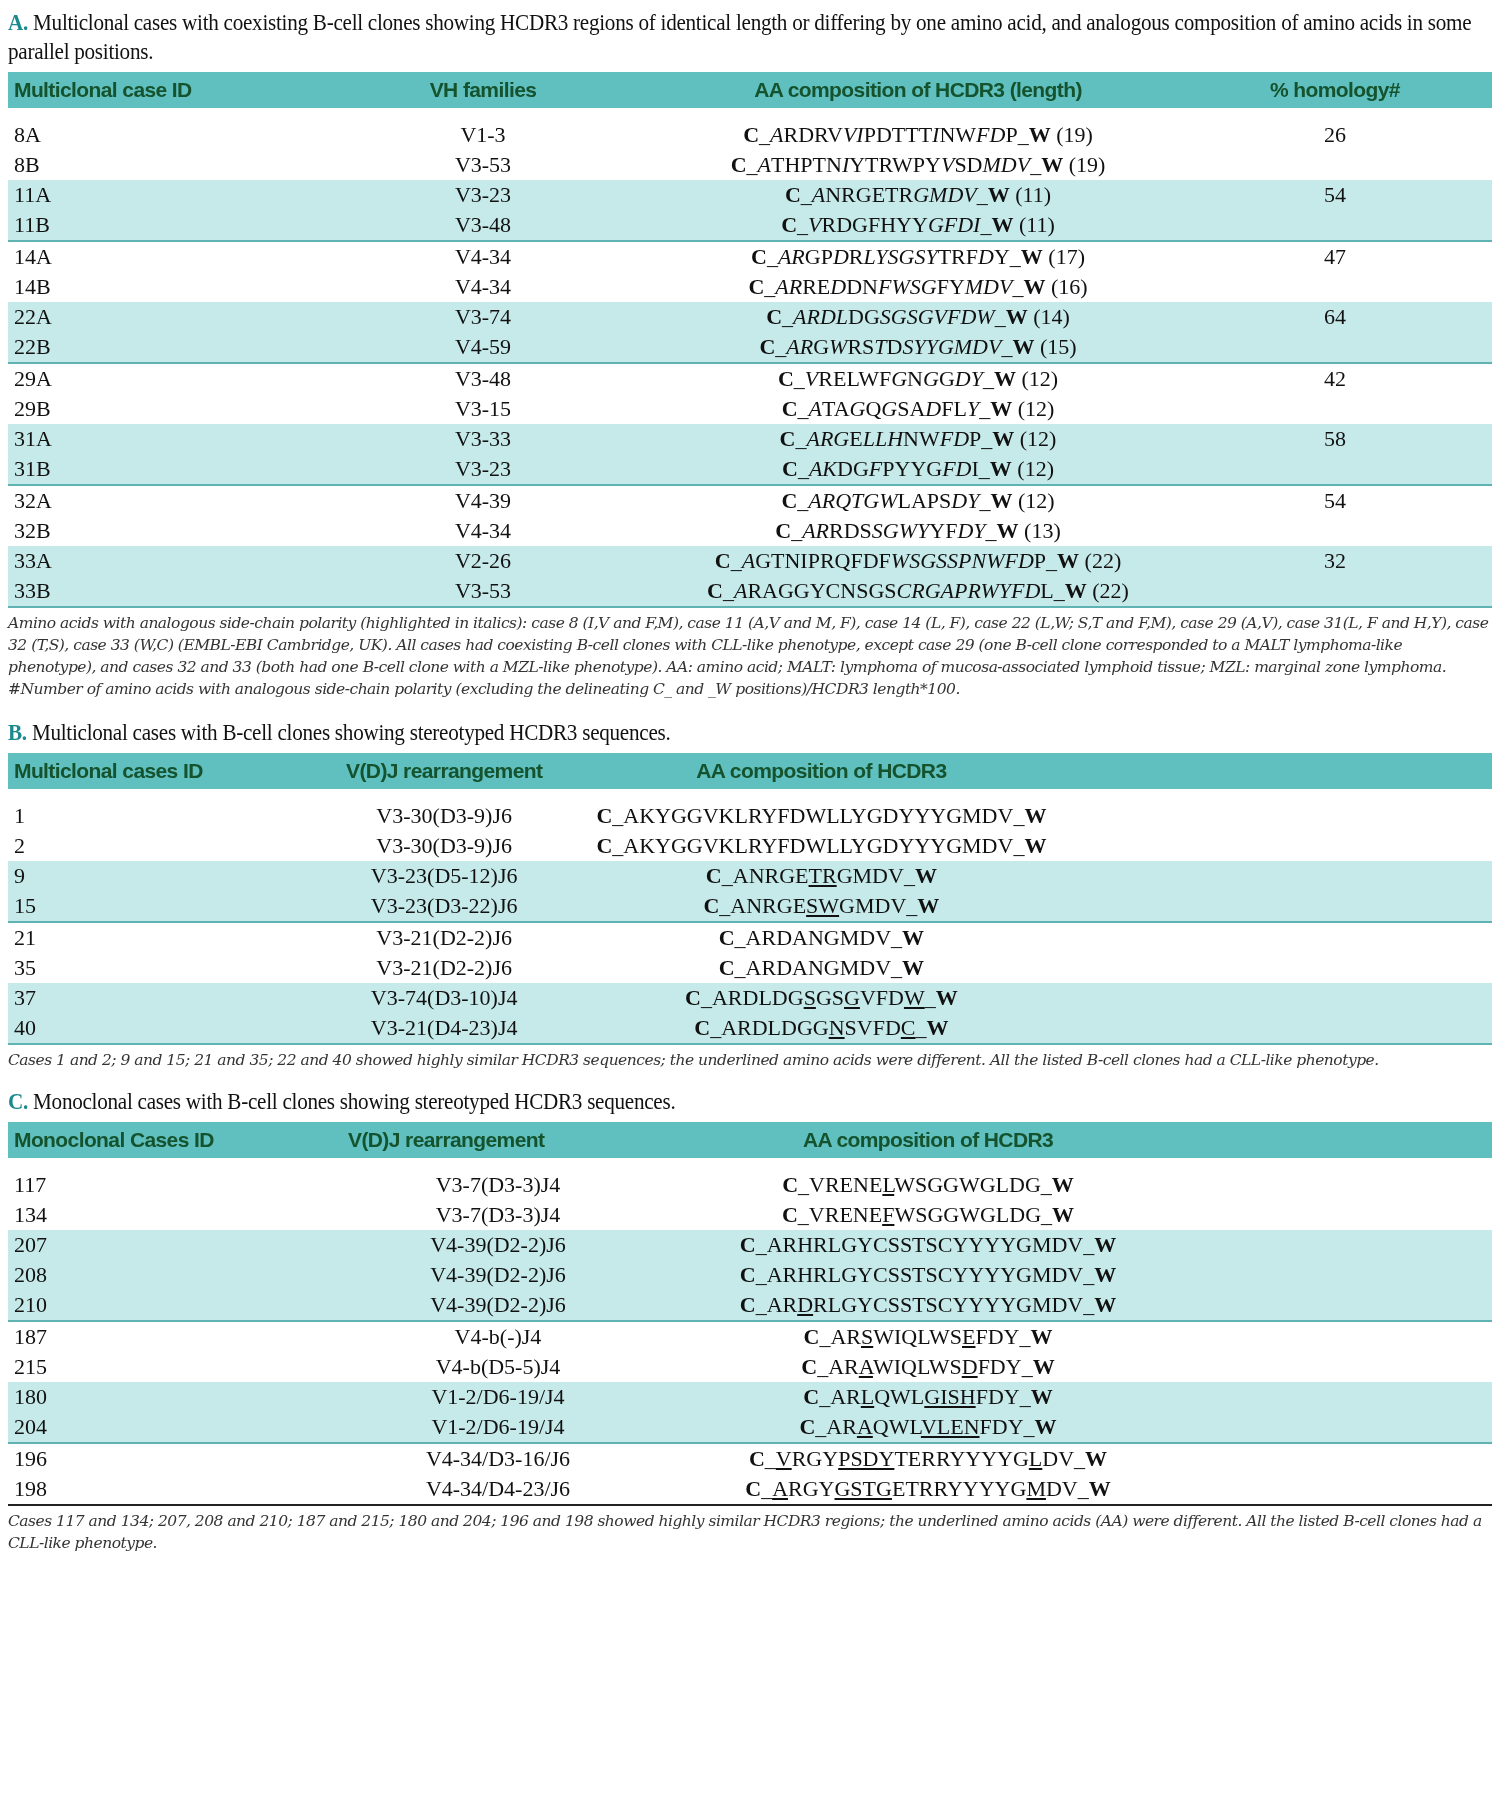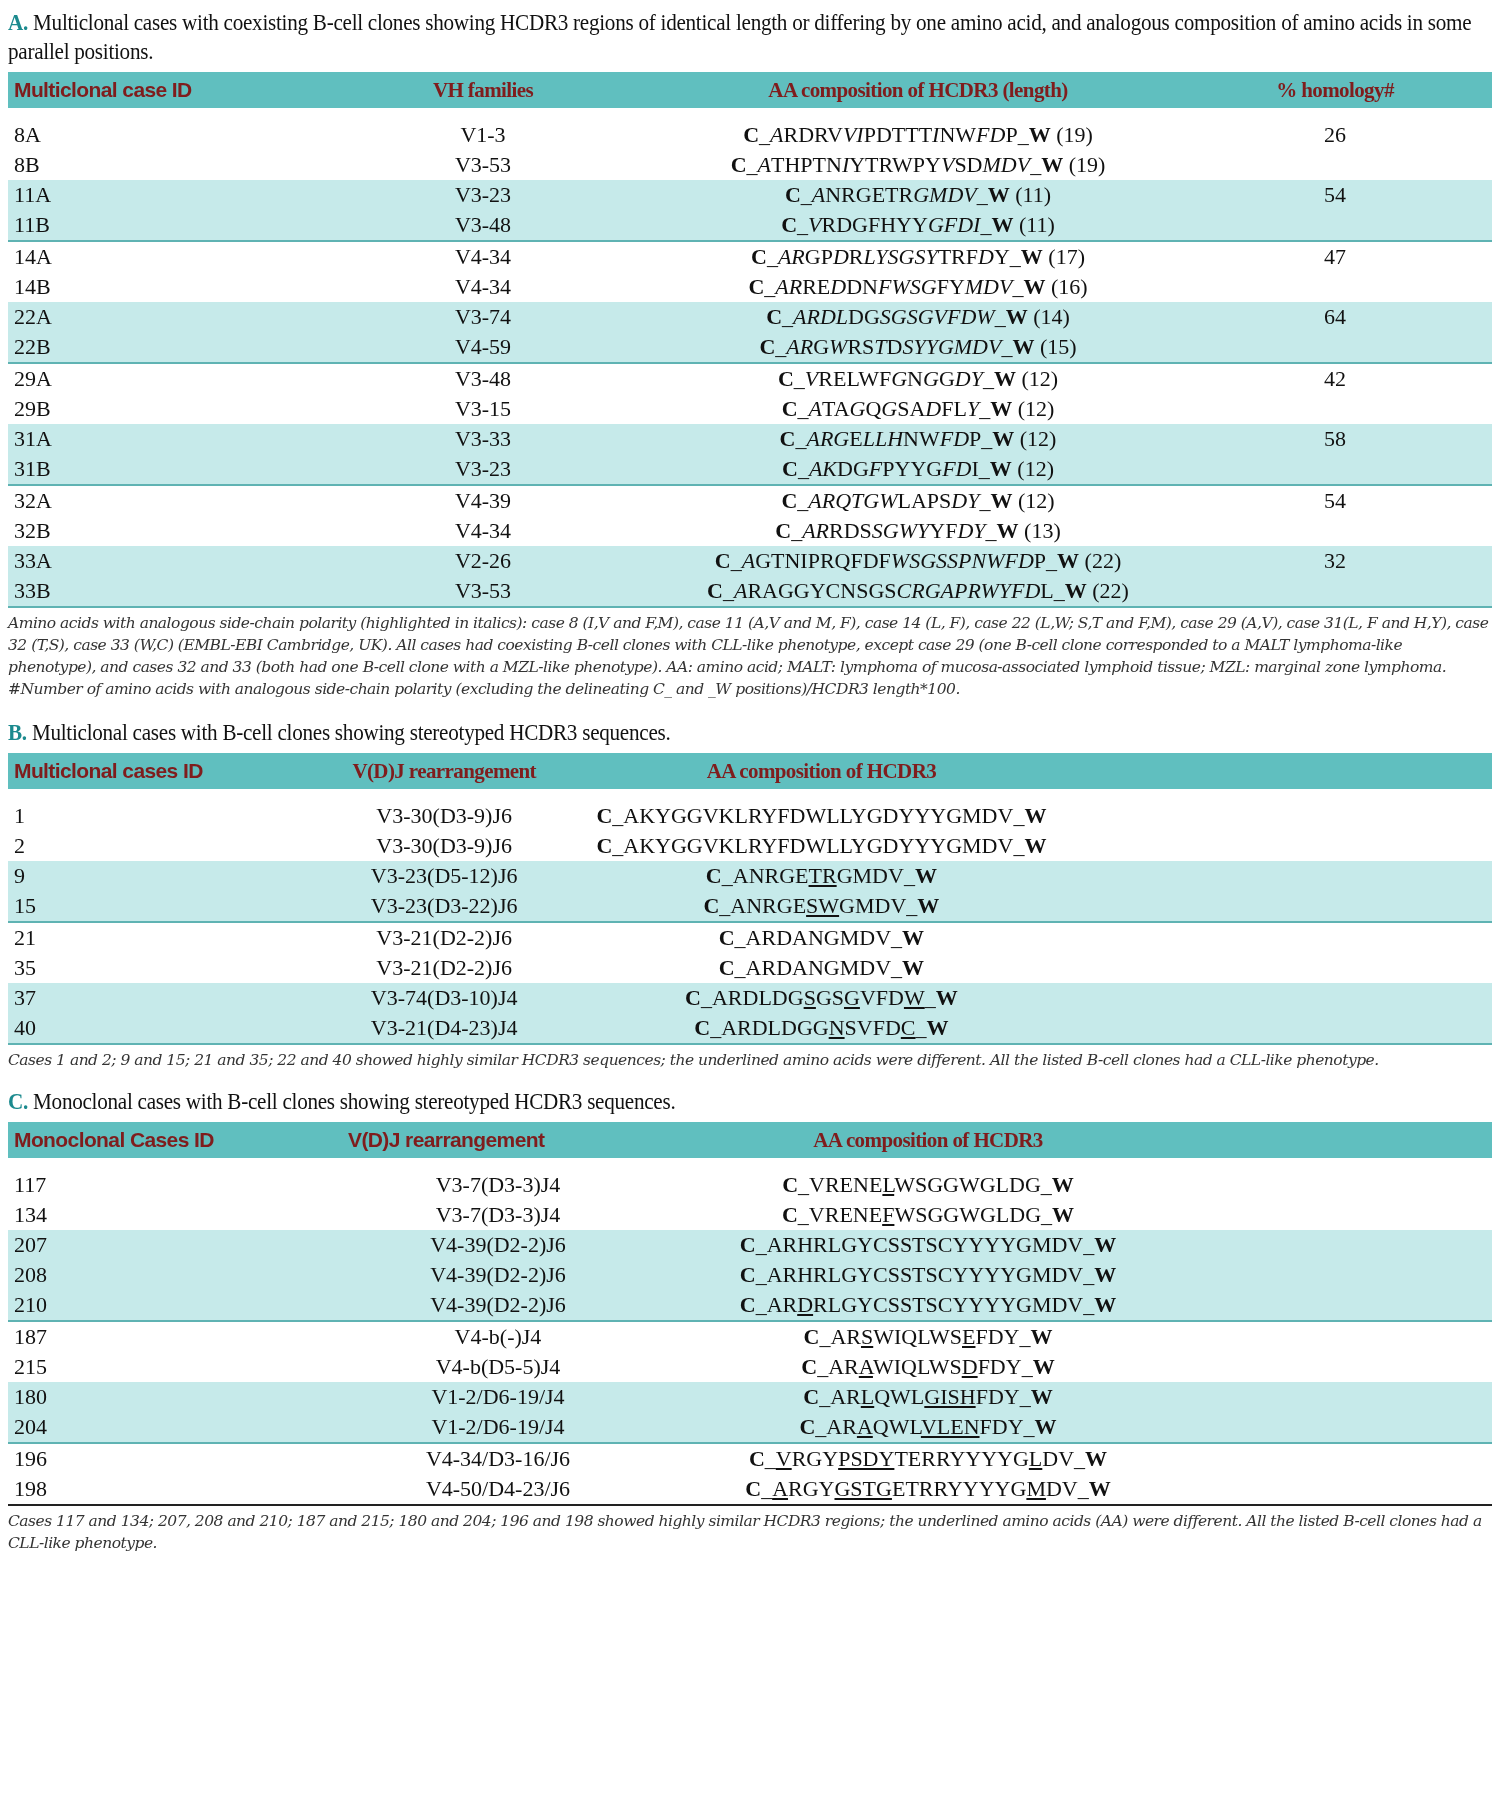--- a/index.html
+++ b/index.html
@@ -10,26 +10,26 @@
   }
   .page { padding: 8px 8px 0 8px; }
   .section-title {
     font-size: 23px; line-height: 29px; margin: 0 0 6px 0;
     letter-spacing: -0.3px; transform: scaleX(0.92); transform-origin: left;
     width: 108%;
   }
   .section-letter { color: #1b8a8e; font-weight: bold; }
   .tbl { width: 1484px; border-collapse: collapse; }
   .tbl thead th {
-    background: #60bfbf; color: #7f1d1d;
+    background: #60bfbf; color: #14532d;
     font-family: "Liberation Sans", "DejaVu Sans", sans-serif;
     font-weight: bold; font-size: 21px; height: 36px; padding: 0 6px;
     text-align: left; letter-spacing: -0.6px;
   }
-  .tbl thead th.center { text-align: center; font-family: Liberation Serif, serif; }
+  .tbl thead th.center { text-align: center; }
   .tbl tbody.grp td {
     font-size: 22px; line-height: 30px; vertical-align: top; padding: 0 6px;
   }
   .tbl tbody.grp.shade td { background: #c6eaea; }
   .tbl tbody.grp.div td { border-bottom: 2px solid #5fb3b3; }
   .tbl tbody.grp.first td { padding-top: 12px; }
   .tbl tbody.grp td.c { text-align: center; }
   .cell-line { display: block; white-space: nowrap; }
   .seq-c, .seq-w { font-weight: bold; }
   .it { font-style: italic; }
@@ -409,21 +409,21 @@
           </tr>
         </tbody>
         <tbody class="grp">
           <tr>
             <td>
               <span class="cell-line">196</span>
               <span class="cell-line">198</span>
             </td>
             <td class="c">
               <span class="cell-line">V4-34/D3-16/J6</span>
-              <span class="cell-line">V4-50/D4-23/J6</span>
+              <span class="cell-line">V4-34/D4-23/J6</span>
             </td>
             <td class="c">
               <span class="cell-line"><span class="seq-c">C</span><span class="it-none">_</span><span class="ul">V</span><span>RGY</span><span class="ul">PSDY</span><span>TERRYYYYG</span><span class="ul">L</span><span>DV</span><span>_</span><span class="seq-w">W</span></span>
               <span class="cell-line"><span class="seq-c">C</span><span class="it-none">_</span><span class="ul">A</span><span>RGY</span><span class="ul">GSTG</span><span>ETRRYYYYG</span><span class="ul">M</span><span>DV</span><span>_</span><span class="seq-w">W</span></span>
             </td>
             <td class="c"></td>
           </tr>
         </tbody>
     </table>
     <div class="blackline"></div>

